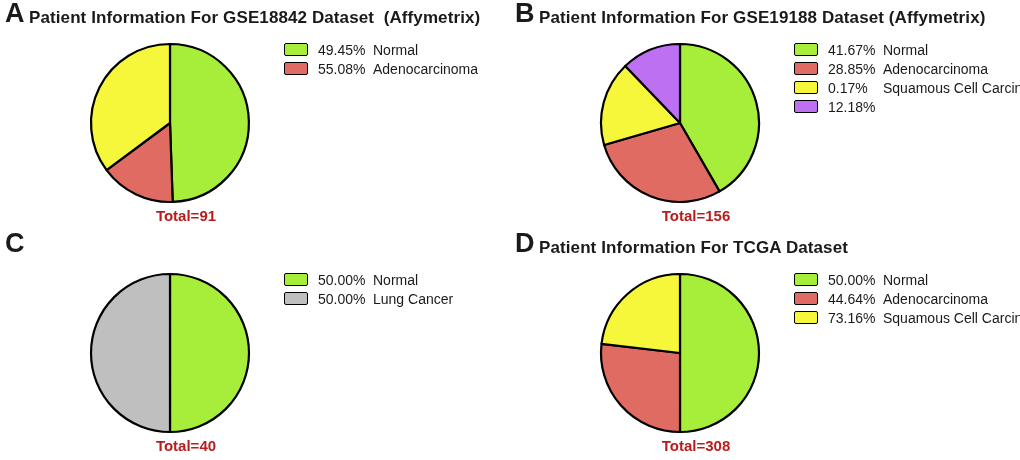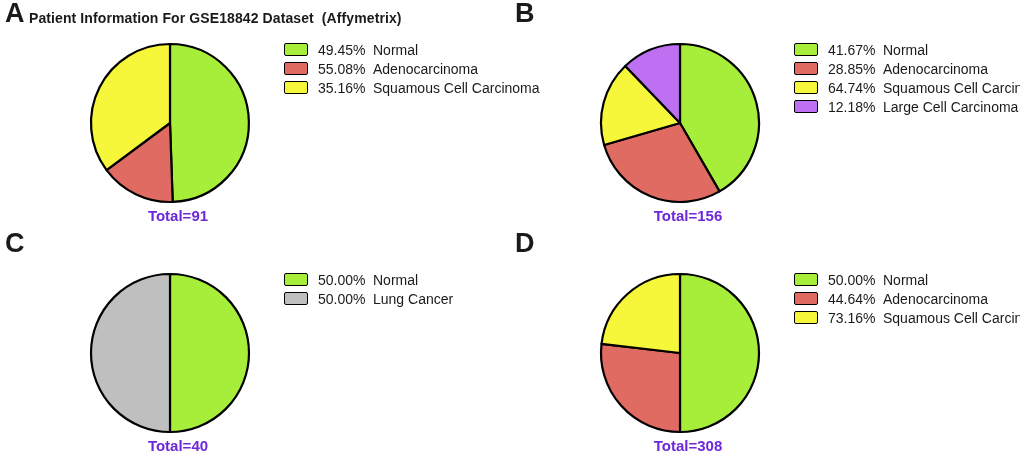--- a/index.html
+++ b/index.html
@@ -33,43 +33,43 @@
     font-size: 27px;
     font-weight: bold;
     line-height: 27px;
     color: #1a1a1a;
   }
   .panel-title {
     position: absolute;
     left: 29px;
     top: 9px;
     margin: 0;
-    font-size: 14px;
+    font-size: 17px;
     font-weight: bold;
     line-height: 18px;
     color: #1a1a1a;
     white-space: pre;
     letter-spacing: 0.1px;
   }
   .pie {
     position: absolute;
     left: 88px;
     top: 41px;
     width: 164px;
     height: 164px;
   }
   .total-label {
     position: absolute;
-    left: 96px;
+    left: 104px;
     top: 207px;
     width: 164px;
     text-align: center;
     font-size: 15px;
     font-weight: bold;
-    color: #6d28d9;
+    color: #b91c1c;
   }
   .legend {
     position: absolute;
     left: 284px;
     top: 40px;
     margin: 0;
     padding: 0;
     list-style: none;
   }
   .legend-row {
@@ -115,57 +115,52 @@
         <li class="legend-row">
           <span class="swatch" style="background: rgb(166, 238, 58);"></span>
           <span class="pct">49.45%</span>
           <span class="lbl">Normal</span>
         </li>
         <li class="legend-row">
           <span class="swatch" style="background: rgb(224, 107, 98);"></span>
           <span class="pct">55.08%</span>
           <span class="lbl">Adenocarcinoma</span>
         </li>
-        <li class="legend-row">
-          <span class="swatch" style="background: rgb(246, 246, 58);"></span>
-          <span class="pct">35.16%</span>
-          <span class="lbl">Squamous Cell Carcinoma</span>
-        </li>
       </ul>
   </section>
 
   <section class="panel">
     <span class="panel-letter">B</span>
+    <h2 class="panel-title">Patient Information For GSE19188 Dataset (Affymetrix)</h2>
     <div class="pie"><svg viewBox="0 0 164 164" width="164" height="164">
           <path d="M 82 82 L 82.00 3.00 A 79 79 0 0 1 121.50 150.41 Z" fill="#A6EE3A" stroke="#000000" stroke-width="2.2" stroke-linejoin="round"></path>
           <path d="M 82 82 L 121.50 150.41 A 79 79 0 0 1 6.12 103.98 Z" fill="#E06B62" stroke="#000000" stroke-width="2.2" stroke-linejoin="round"></path>
           <path d="M 82 82 L 6.12 103.98 A 79 79 0 0 1 27.28 25.02 Z" fill="#F6F63A" stroke="#000000" stroke-width="2.2" stroke-linejoin="round"></path>
           <path d="M 82 82 L 27.28 25.02 A 79 79 0 0 1 82.00 3.00 Z" fill="#BD70F2" stroke="#000000" stroke-width="2.2" stroke-linejoin="round"></path>
         </svg></div>
     <div class="total-label">Total=156</div>
     <ul class="legend">
         <li class="legend-row">
           <span class="swatch" style="background: rgb(166, 238, 58);"></span>
           <span class="pct">41.67%</span>
           <span class="lbl">Normal</span>
         </li>
         <li class="legend-row">
           <span class="swatch" style="background: rgb(224, 107, 98);"></span>
           <span class="pct">28.85%</span>
           <span class="lbl">Adenocarcinoma</span>
         </li>
         <li class="legend-row">
           <span class="swatch" style="background: rgb(246, 246, 58);"></span>
-          <span class="pct">64.74%</span>
+          <span class="pct">0.17%</span>
           <span class="lbl">Squamous Cell Carcinoma</span>
         </li>
         <li class="legend-row">
           <span class="swatch" style="background: rgb(189, 112, 242);"></span>
           <span class="pct">12.18%</span>
-          <span class="lbl">Large Cell Carcinoma</span>
         </li>
       </ul>
   </section>
 
   <section class="panel">
     <span class="panel-letter">C</span>
     <div class="pie"><svg viewBox="0 0 164 164" width="164" height="164">
           <path d="M 82 82 L 82.00 3.00 A 79 79 0 0 1 82.00 161.00 Z" fill="#A6EE3A" stroke="#000000" stroke-width="2.2" stroke-linejoin="round"></path>
           <path d="M 82 82 L 82.00 161.00 A 79 79 0 0 1 82.00 3.00 Z" fill="#BFBFBF" stroke="#000000" stroke-width="2.2" stroke-linejoin="round"></path>
         </svg></div>
@@ -179,20 +174,21 @@
         <li class="legend-row">
           <span class="swatch" style="background: rgb(191, 191, 191);"></span>
           <span class="pct">50.00%</span>
           <span class="lbl">Lung Cancer</span>
         </li>
       </ul>
   </section>
 
   <section class="panel">
     <span class="panel-letter">D</span>
+    <h2 class="panel-title">Patient Information For TCGA Dataset</h2>
     <div class="pie"><svg viewBox="0 0 164 164" width="164" height="164">
           <path d="M 82 82 L 82.00 3.00 A 79 79 0 0 1 82.00 161.00 Z" fill="#A6EE3A" stroke="#000000" stroke-width="2.2" stroke-linejoin="round"></path>
           <path d="M 82 82 L 82.00 161.00 A 79 79 0 0 1 3.53 72.84 Z" fill="#E06B62" stroke="#000000" stroke-width="2.2" stroke-linejoin="round"></path>
           <path d="M 82 82 L 3.53 72.84 A 79 79 0 0 1 82.00 3.00 Z" fill="#F6F63A" stroke="#000000" stroke-width="2.2" stroke-linejoin="round"></path>
         </svg></div>
     <div class="total-label">Total=308</div>
     <ul class="legend">
         <li class="legend-row">
           <span class="swatch" style="background: rgb(166, 238, 58);"></span>
           <span class="pct">50.00%</span>

